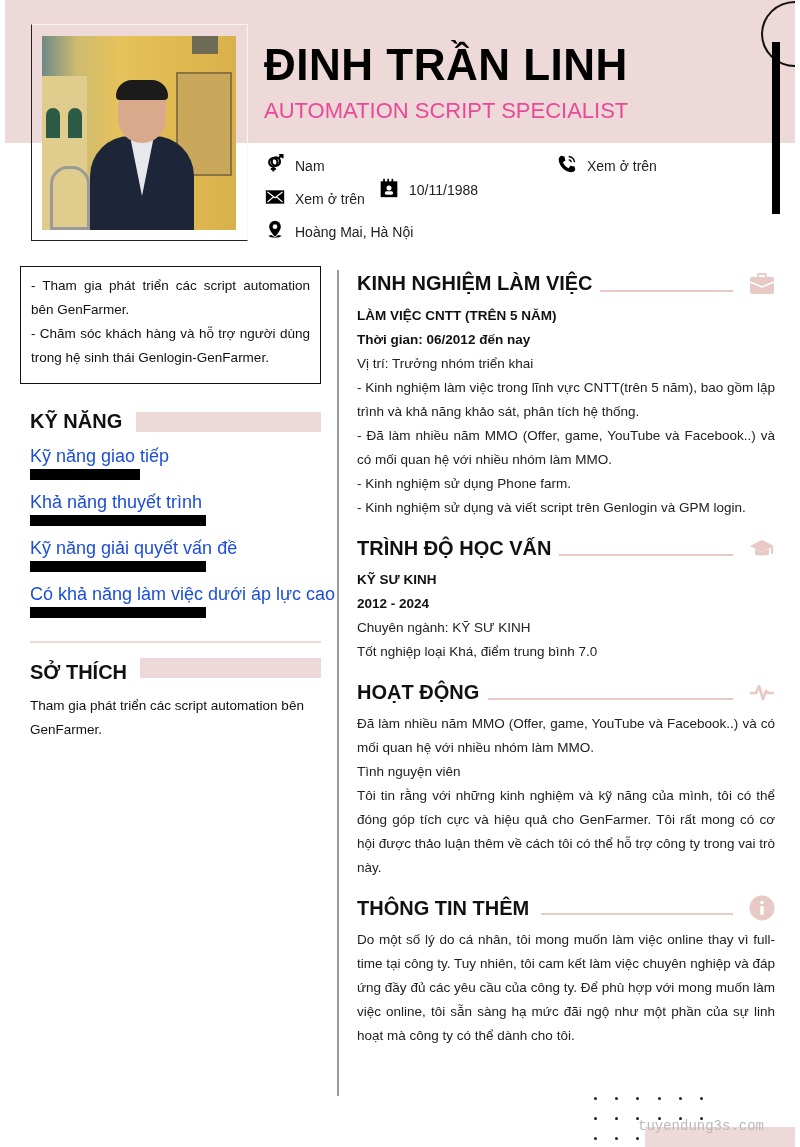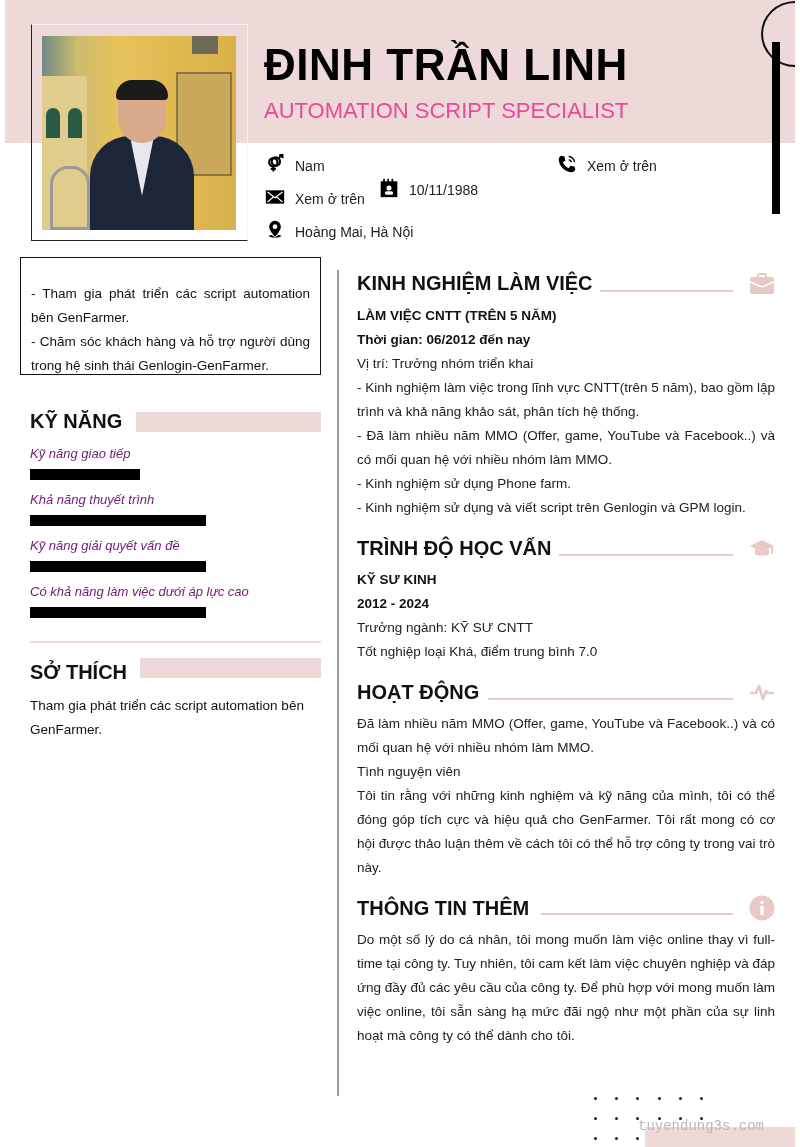--- a/index.html
+++ b/index.html
@@ -25,25 +25,25 @@
   .photo .gate { position:absolute; left:8px; top:130px; width:40px; height:64px; border:3px solid #9a9a9a; border-radius:18px 18px 0 0; }
 
   .name { position: absolute; left: 264px; top: 40px; font-size: 44px; font-weight: bold; letter-spacing: 0.5px; color: #000; }
   .title { position: absolute; left: 264px; top: 98px; font-size: 22px; color: #ec4899; }
 
   .contact { position: absolute; display: flex; align-items: flex-end; font-size: 14px; color: #222; }
   .contact svg { width: 20px; height: 20px; margin-right: 10px; }
 
   .vline { position: absolute; left: 337px; top: 270px; width: 2px; height: 826px; background: #999; }
 
-  .objective { position: absolute; left: 20px; top: 257px; width: 301px; height: 118px; border: 1.5px solid #111; padding: 24px 10px; font-size: 13.5px; line-height: 24px; text-align: justify; }
+  .objective { position: absolute; left: 20px; top: 266px; width: 301px; height: 118px; border: 1.5px solid #111; padding: 7px 10px; font-size: 13.5px; line-height: 24px; text-align: justify; }
 
   .left-h { position: absolute; left: 30px; font-size: 20px; font-weight: bold; color: #111; }
   .left-h-bar { position: absolute; height: 20px; background: #edd9d7; }
-  .skill-label { position: absolute; left: 30px; font-size: 13px; color: #701a75; font-style: italic; }
+  .skill-label { position: absolute; left: 30px; font-size: 18px; color: #1d4ed8; }
   .skill-bar { position: absolute; left: 30px; height: 11px; background: #000; }
   .left-divider { position: absolute; left: 30px; top: 641px; width: 291px; height: 2px; background: #edd9d7; }
   .hobby-text { position: absolute; left: 30px; top: 694px; width: 292px; font-size: 13.5px; line-height: 24px; }
 
   .sec-h { position: absolute; left: 357px; font-size: 20px; font-weight: bold; color: #111; }
   .sec-line { position: absolute; height: 1.5px; background: #e7c9c6; }
   .sec-icon { position: absolute; width: 26px; height: 26px; }
   .sec-body { position: absolute; left: 357px; width: 418px; font-size: 13.5px; line-height: 24px; color: #222; text-align: justify; }
   .sec-body .b { font-weight: bold; color: #111; }
 
@@ -163,21 +163,21 @@
 <div class="sec-h" style="top:537px;">TRÌNH ĐỘ HỌC VẤN</div>
 <div class="sec-line" style="left:559px; top:554px; width:174px;"></div>
 <svg class="sec-icon" style="left:749px; top:536px;" viewBox="0 0 26 26">
     <path d="M13 4L1 10l12 6 12-6z" fill="#e7c9c6"></path>
     <path d="M6 13v5c0 2 14 2 14 0v-5l-7 3z" fill="#e7c9c6"></path>
     <path d="M23 11v7" stroke="#e7c9c6" stroke-width="2"></path>
   </svg>
 <div class="sec-body" style="top:568px;">
   <div class="b">KỸ SƯ KINH</div>
   <div class="b">2012 - 2024</div>
-  <div>Trưởng ngành: KỸ SƯ CNTT</div>
+  <div>Chuyên ngành: KỸ SƯ KINH</div>
   <div>Tốt nghiệp loại Khá, điểm trung bình 7.0</div>
 </div>
 
 <div class="sec-h" style="top:681px;">HOẠT ĐỘNG</div>
 <div class="sec-line" style="left:488px; top:698px; width:245px;"></div>
 <svg class="sec-icon" style="left:749px; top:680px;" viewBox="0 0 26 26">
     <path d="M1 13h6l3-7 4 13 3-8 2 2h6" stroke="#e7c9c6" stroke-width="2.6" fill="none" stroke-linejoin="round"></path>
   </svg>
 <div class="sec-body" style="top:712px;">
   <div>Đã làm nhiều năm MMO (Offer, game, YouTube và Facebook..) và có mối quan hệ với nhiều nhóm làm MMO.</div>

